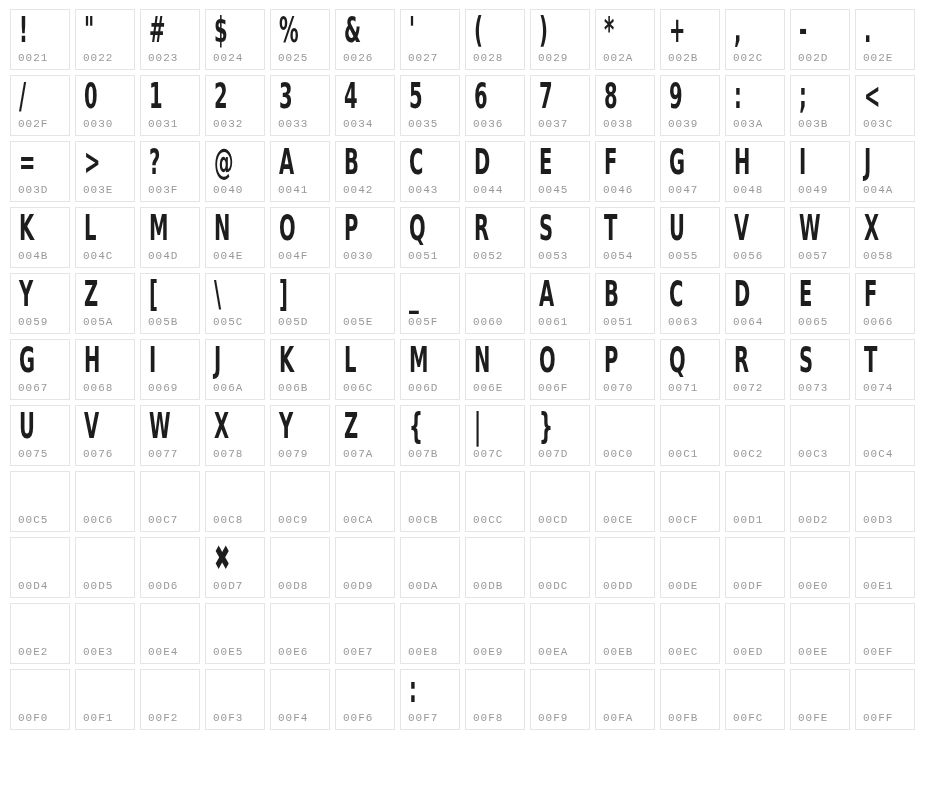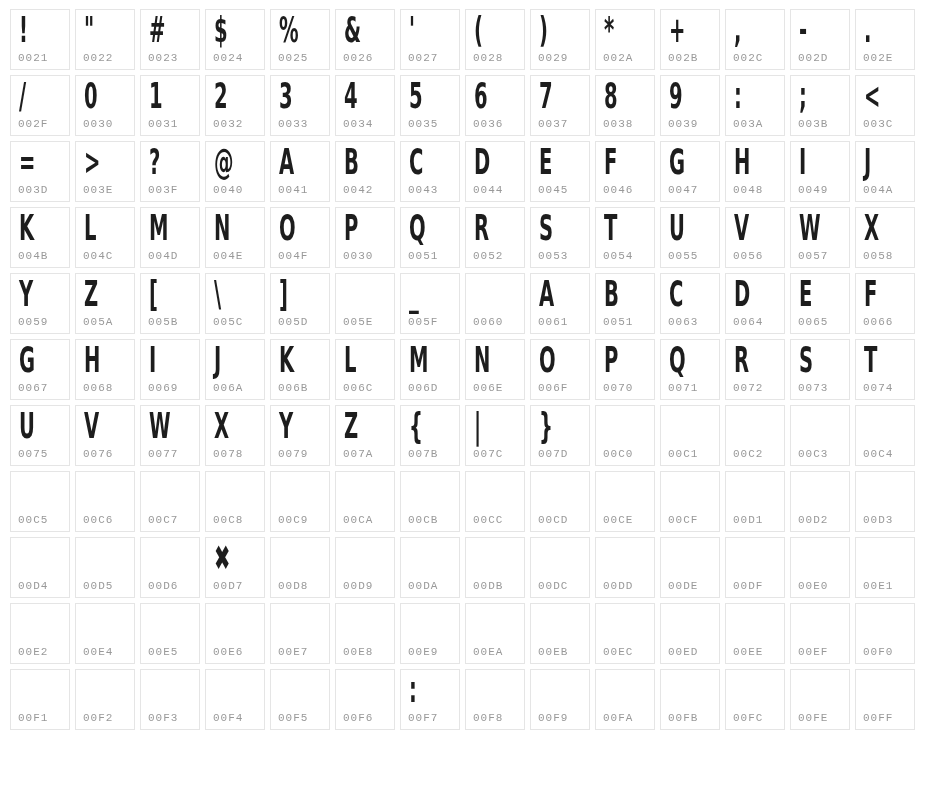--- a/index.html
+++ b/index.html
@@ -560,20 +560,24 @@
     <div class="cell">
       <span class="glyph"></span>
       <span class="code">00E1</span>
     </div>
     <div class="cell">
       <span class="glyph"></span>
       <span class="code">00E2</span>
     </div>
     <div class="cell">
       <span class="glyph"></span>
+      <span class="code">00E3</span>
+    </div>
+    <div class="cell">
+      <span class="glyph"></span>
       <span class="code">00E4</span>
     </div>
     <div class="cell">
       <span class="glyph"></span>
       <span class="code">00E5</span>
     </div>
     <div class="cell">
       <span class="glyph"></span>
       <span class="code">00E6</span>
     </div>
@@ -625,24 +629,20 @@
       <span class="glyph"></span>
       <span class="code">00F2</span>
     </div>
     <div class="cell">
       <span class="glyph"></span>
       <span class="code">00F3</span>
     </div>
     <div class="cell">
       <span class="glyph"></span>
       <span class="code">00F4</span>
-    </div>
-    <div class="cell">
-      <span class="glyph"></span>
-      <span class="code">00F5</span>
     </div>
     <div class="cell">
       <span class="glyph"></span>
       <span class="code">00F6</span>
     </div>
     <div class="cell">
       <span class="glyph">:</span>
       <span class="code">00F7</span>
     </div>
     <div class="cell">

